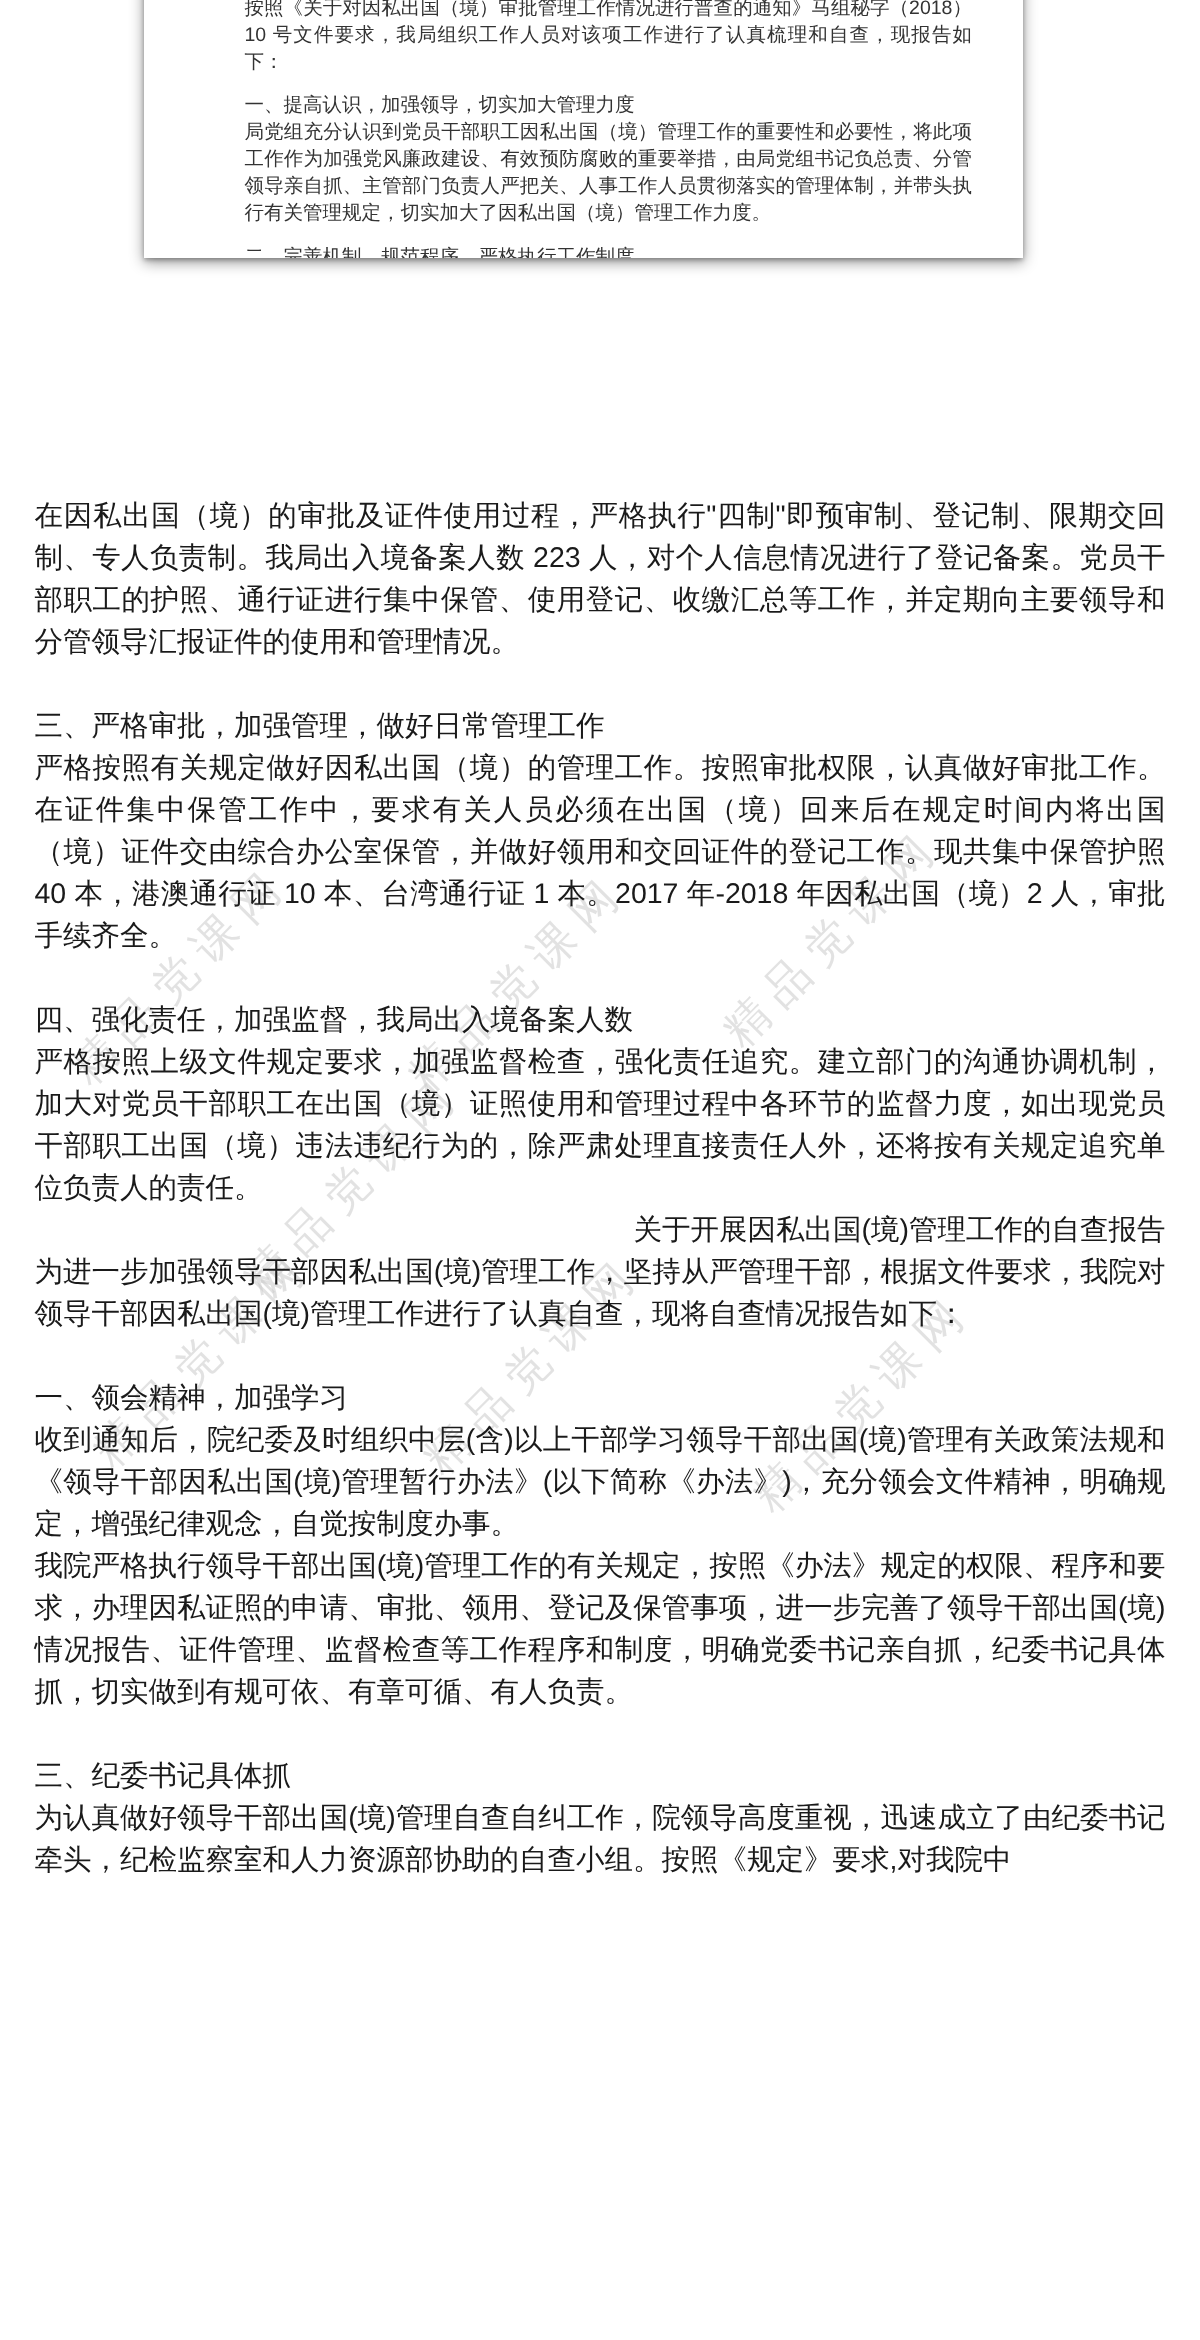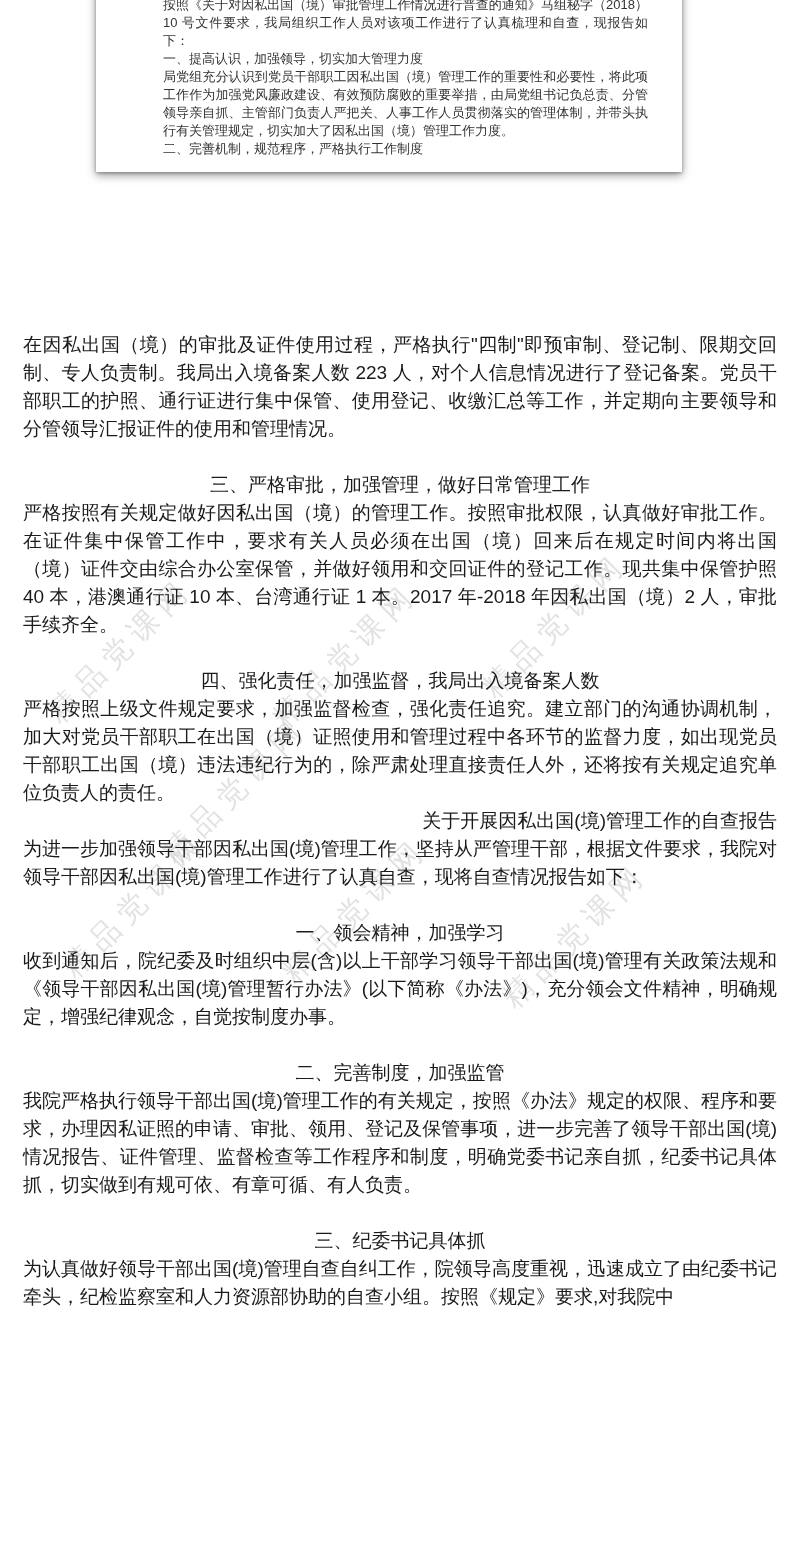--- a/index.html
+++ b/index.html
@@ -45,36 +45,36 @@
     z-index: 3;
     cursor: pointer;
   }
   .preview-card p {
     margin: 0;
     font-size: 13px;
     line-height: 18px;
     color: #333333;
     text-align: justify;
   }
-  .preview-card p.pv-gap { text-align: left; }
+  .preview-card p.pv-gap { margin-top: 11px; text-align: left; }
 
   
   .article {
     position: absolute;
     left: 0; top: 331px;
     width: 800px;
     box-sizing: border-box;
     padding: 0 23px;
     z-index: 2;
     color: #1a1a1a;
     font-size: 19px;
     line-height: 28px;
   }
   .article p { margin: 0; text-align: justify; }
-  .article p.heading { margin-top: 28px; text-align: center; }
+  .article p.heading { margin-top: 28px; text-align: left; }
   .article p.title-line { text-align: right; }
 </style>
 </head>
 <body>
 
 <span class="wm wm1">精品党课网</span>
 <span class="wm wm2">精品党课网</span>
 <span class="wm wm3">精品党课网</span>
 <span class="wm wm4">精品党课网</span>
 <span class="wm wm5">精品党课网</span>
@@ -91,19 +91,18 @@
 <div class="article">
   <p class="para">在因私出国（境）的审批及证件使用过程，严格执行"四制"即预审制、登记制、限期交回制、专人负责制。我局出入境备案人数 223 人，对个人信息情况进行了登记备案。党员干部职工的护照、通行证进行集中保管、使用登记、收缴汇总等工作，并定期向主要领导和分管领导汇报证件的使用和管理情况。</p>
   <p class="heading">三、严格审批，加强管理，做好日常管理工作</p>
   <p class="para">严格按照有关规定做好因私出国（境）的管理工作。按照审批权限，认真做好审批工作。在证件集中保管工作中，要求有关人员必须在出国（境）回来后在规定时间内将出国（境）证件交由综合办公室保管，并做好领用和交回证件的登记工作。现共集中保管护照 40 本，港澳通行证 10 本、台湾通行证 1 本。2017 年-2018 年因私出国（境）2 人，审批手续齐全。</p>
   <p class="heading">四、强化责任，加强监督，我局出入境备案人数</p>
   <p class="para">严格按照上级文件规定要求，加强监督检查，强化责任追究。建立部门的沟通协调机制，加大对党员干部职工在出国（境）证照使用和管理过程中各环节的监督力度，如出现党员干部职工出国（境）违法违纪行为的，除严肃处理直接责任人外，还将按有关规定追究单位负责人的责任。</p>
   <p class="title-line">关于开展因私出国(境)管理工作的自查报告</p>
   <p class="para">为进一步加强领导干部因私出国(境)管理工作，坚持从严管理干部，根据文件要求，我院对领导干部因私出国(境)管理工作进行了认真自查，现将自查情况报告如下：</p>
   <p class="heading">一、领会精神，加强学习</p>
   <p class="para">收到通知后，院纪委及时组织中层(含)以上干部学习领导干部出国(境)管理有关政策法规和《领导干部因私出国(境)管理暂行办法》(以下简称《办法》)，充分领会文件精神，明确规定，增强纪律观念，自觉按制度办事。</p>
-  <p class="heading">二、完善制度，加强监管</p>
   <p class="para">我院严格执行领导干部出国(境)管理工作的有关规定，按照《办法》规定的权限、程序和要求，办理因私证照的申请、审批、领用、登记及保管事项，进一步完善了领导干部出国(境)情况报告、证件管理、监督检查等工作程序和制度，明确党委书记亲自抓，纪委书记具体抓，切实做到有规可依、有章可循、有人负责。</p>
   <p class="heading">三、纪委书记具体抓</p>
   <p class="para">
     <span>为认真做好领导干部出国(境)管理自查自纠工作，院领导高度重视，迅速成立了由纪委书记牵头，纪检监察室和人力资源部协助的自查小组。按照《规定》要求,对我院中</span><br>
   </p>
 </div>
 
 </body></html>

